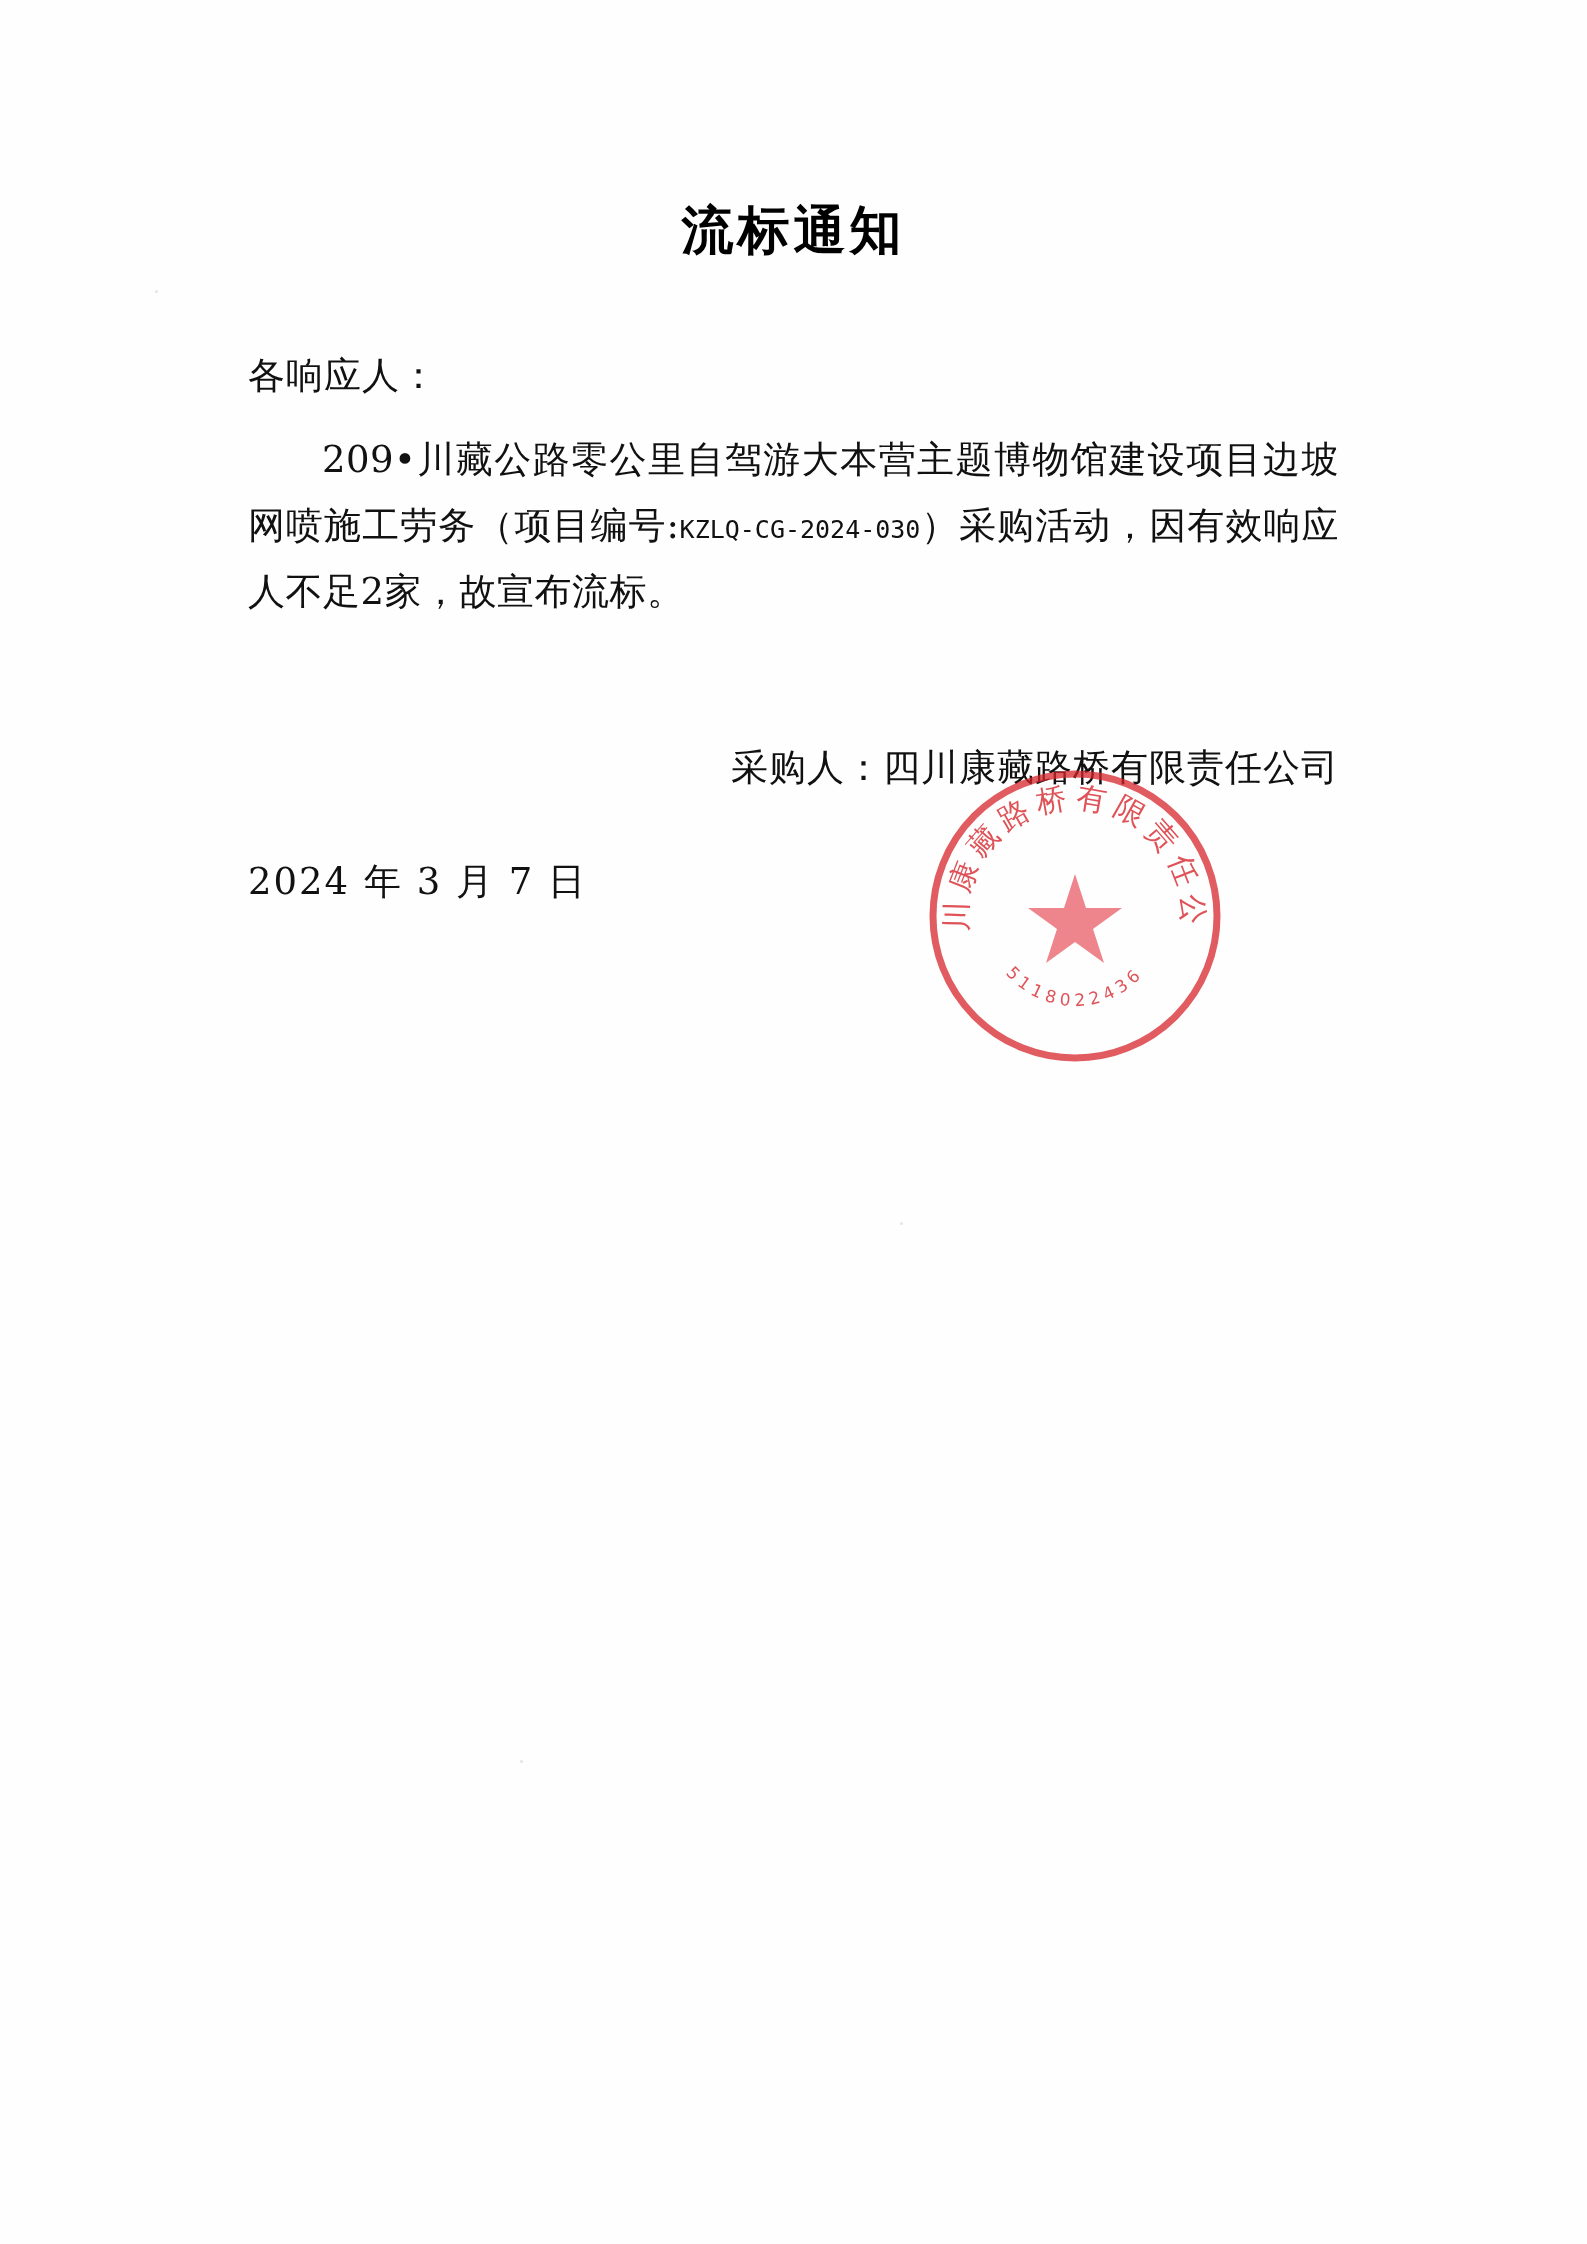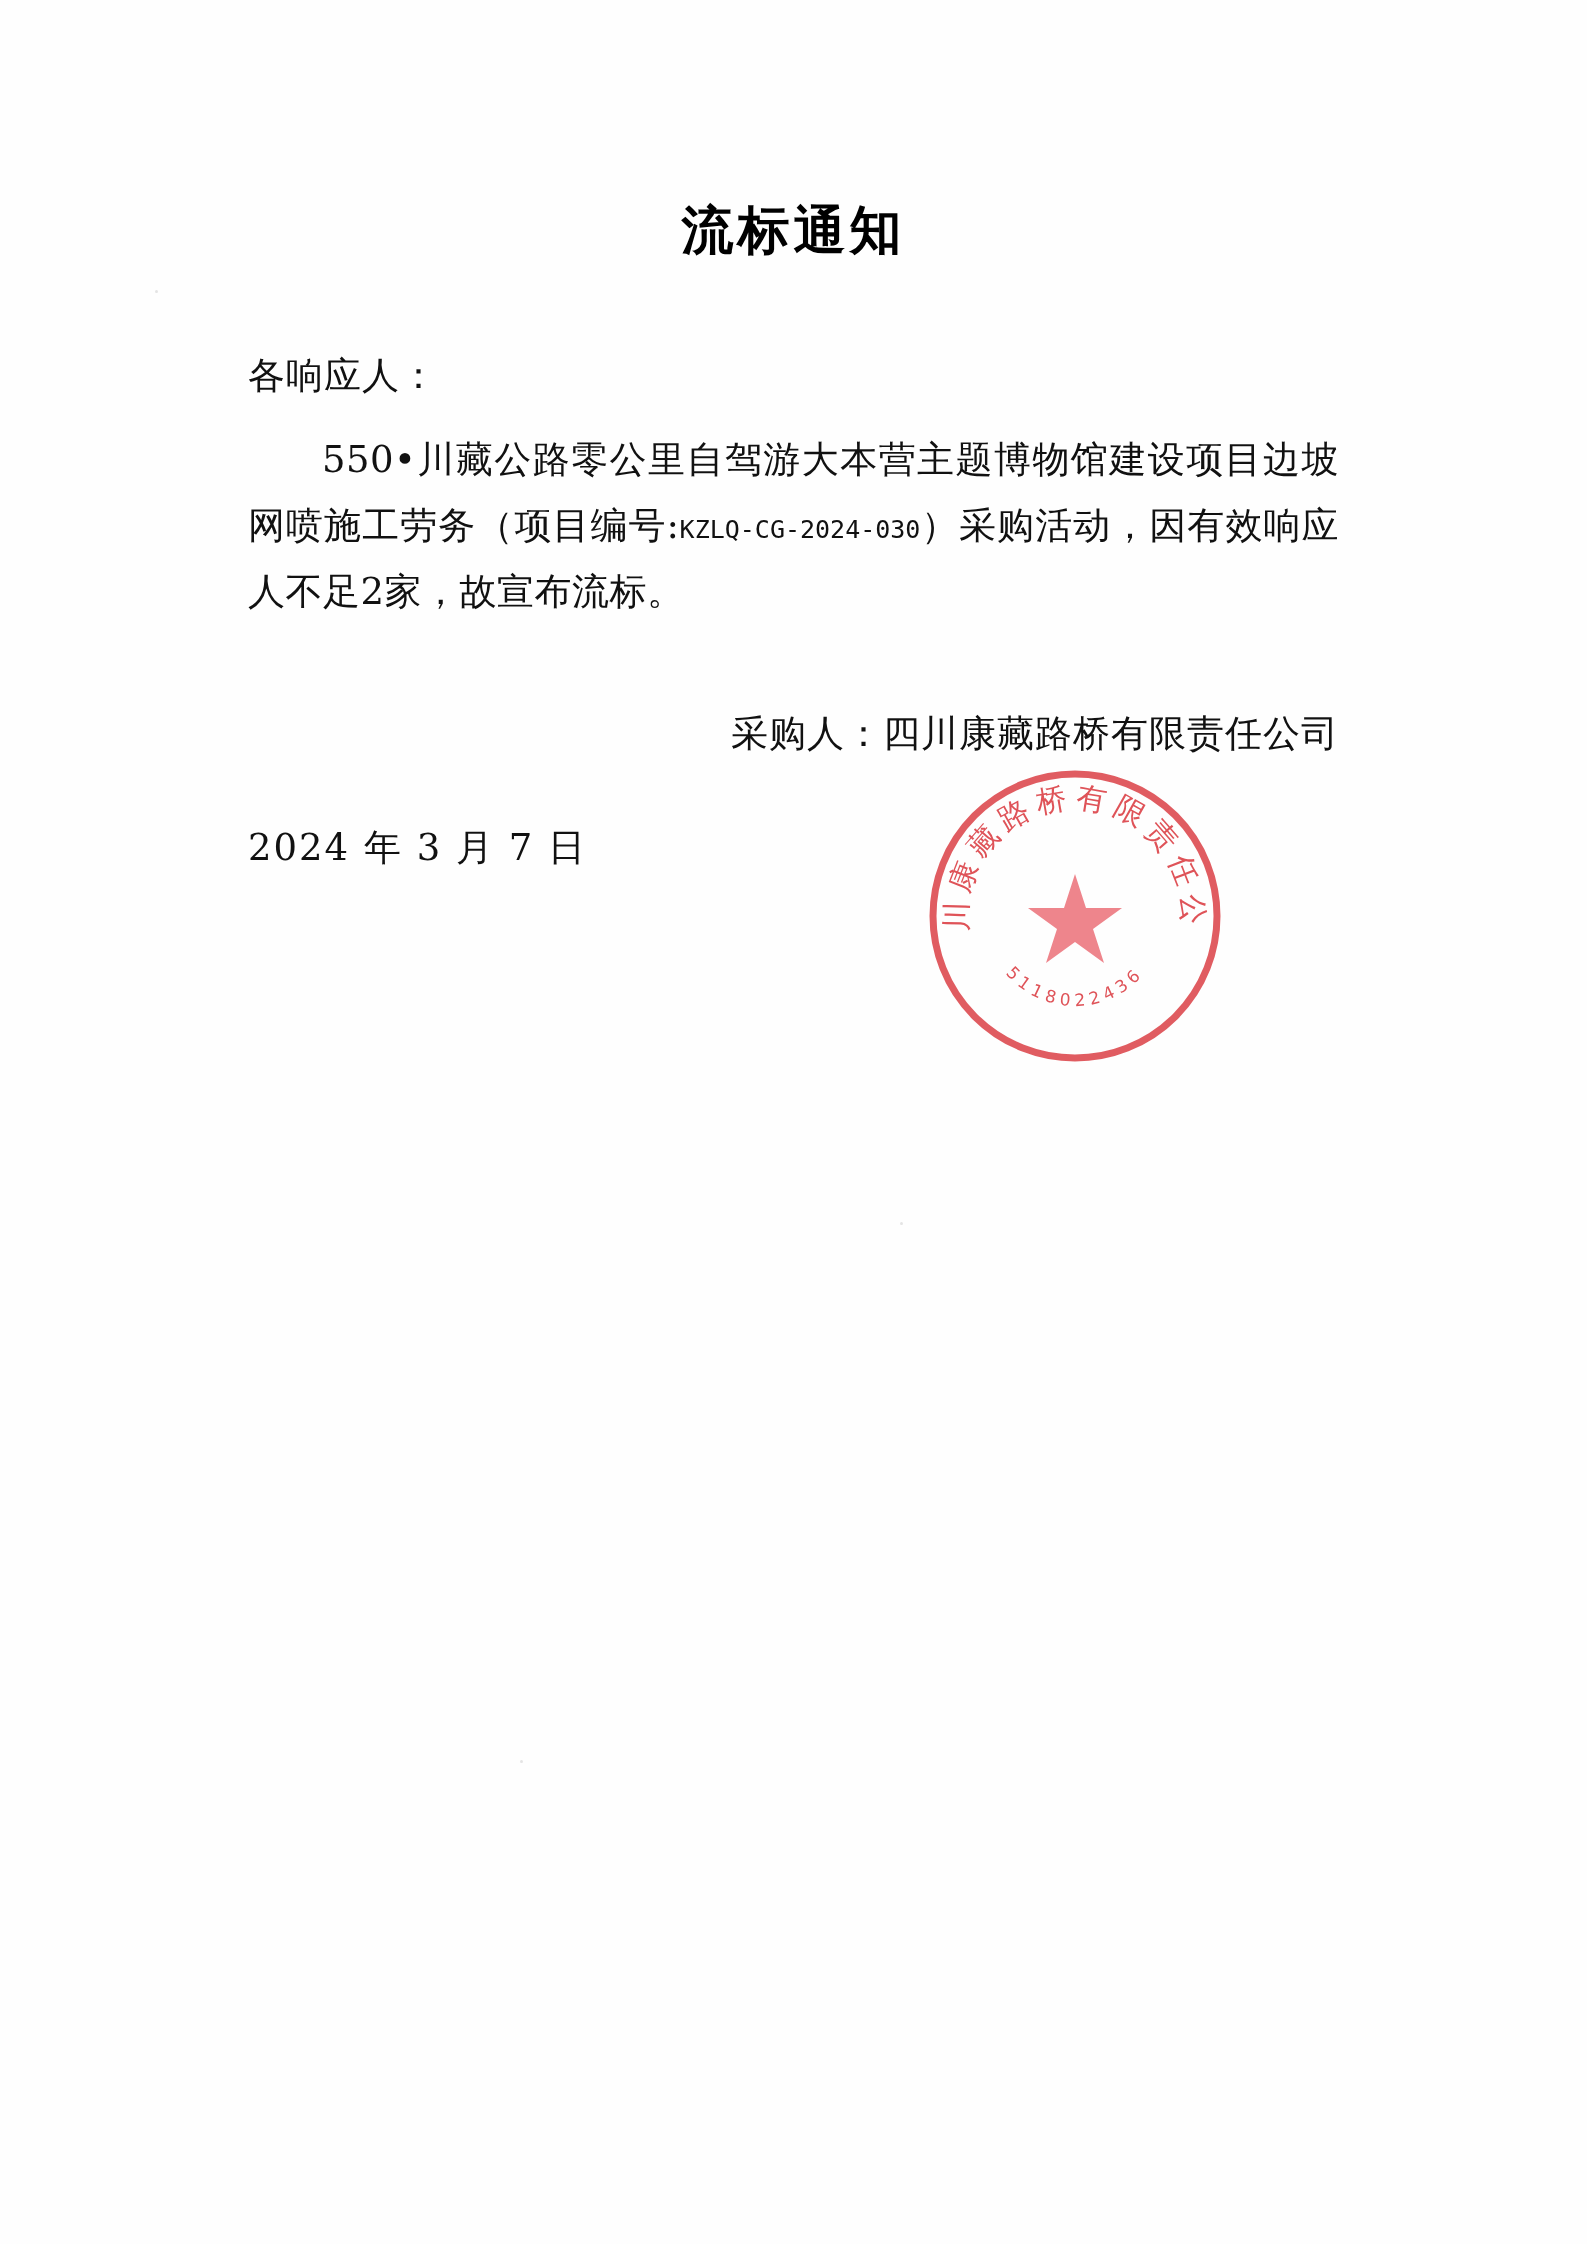--- a/index.html
+++ b/index.html
@@ -48,21 +48,21 @@
     letter-spacing: 0.5px;
     text-indent: 74px;
     color: #111;
   }
   .mono {
     font-family: "DejaVu Sans Mono", "Liberation Mono", monospace;
     font-size: 25px;
     letter-spacing: 0px;
   }
   .signature-block {
-    margin-top: 84px;
+    margin-top: 118px;
     position: relative;
   }
   .sign-line {
     text-align: right;
     font-size: 37px;
     letter-spacing: 1px;
     padding-right: 0px;
     color: #111;
   }
   .date-line {
@@ -105,21 +105,21 @@
 </style>
 </head>
 <body>
 
 <div class="page">
 
   <h1 class="doc-title">流标通知</h1>
 
   <div class="salutation">各响应人：</div>
 
-  <p class="body-text"><span>550•川藏公路零公里自驾游大本营主题博物馆建设项目边坡网喷施工劳务（项目编号:</span><span class="mono">KZLQ-CG-2024-030</span><span>）采购活动，因有效响应人不足2家，故宣布流标。</span></p>
+  <p class="body-text"><span>209•川藏公路零公里自驾游大本营主题博物馆建设项目边坡网喷施工劳务（项目编号:</span><span class="mono">KZLQ-CG-2024-030</span><span>）采购活动，因有效响应人不足2家，故宣布流标。</span></p>
 
   <div class="signature-block">
     <div class="sign-line"><span>采购人：</span><span>四川康藏路桥有限责任公司</span></div>
     <div class="date-line">2024 年 3 月 7 日</div>
   </div>
 
   <div class="seal">
     <svg width="300" height="300" viewBox="0 0 300 300" xmlns="http://www.w3.org/2000/svg">
       <defs>
         <path id="sealArcTop" d="M 42,150 A 108,108 0 0 1 258,150"></path>

